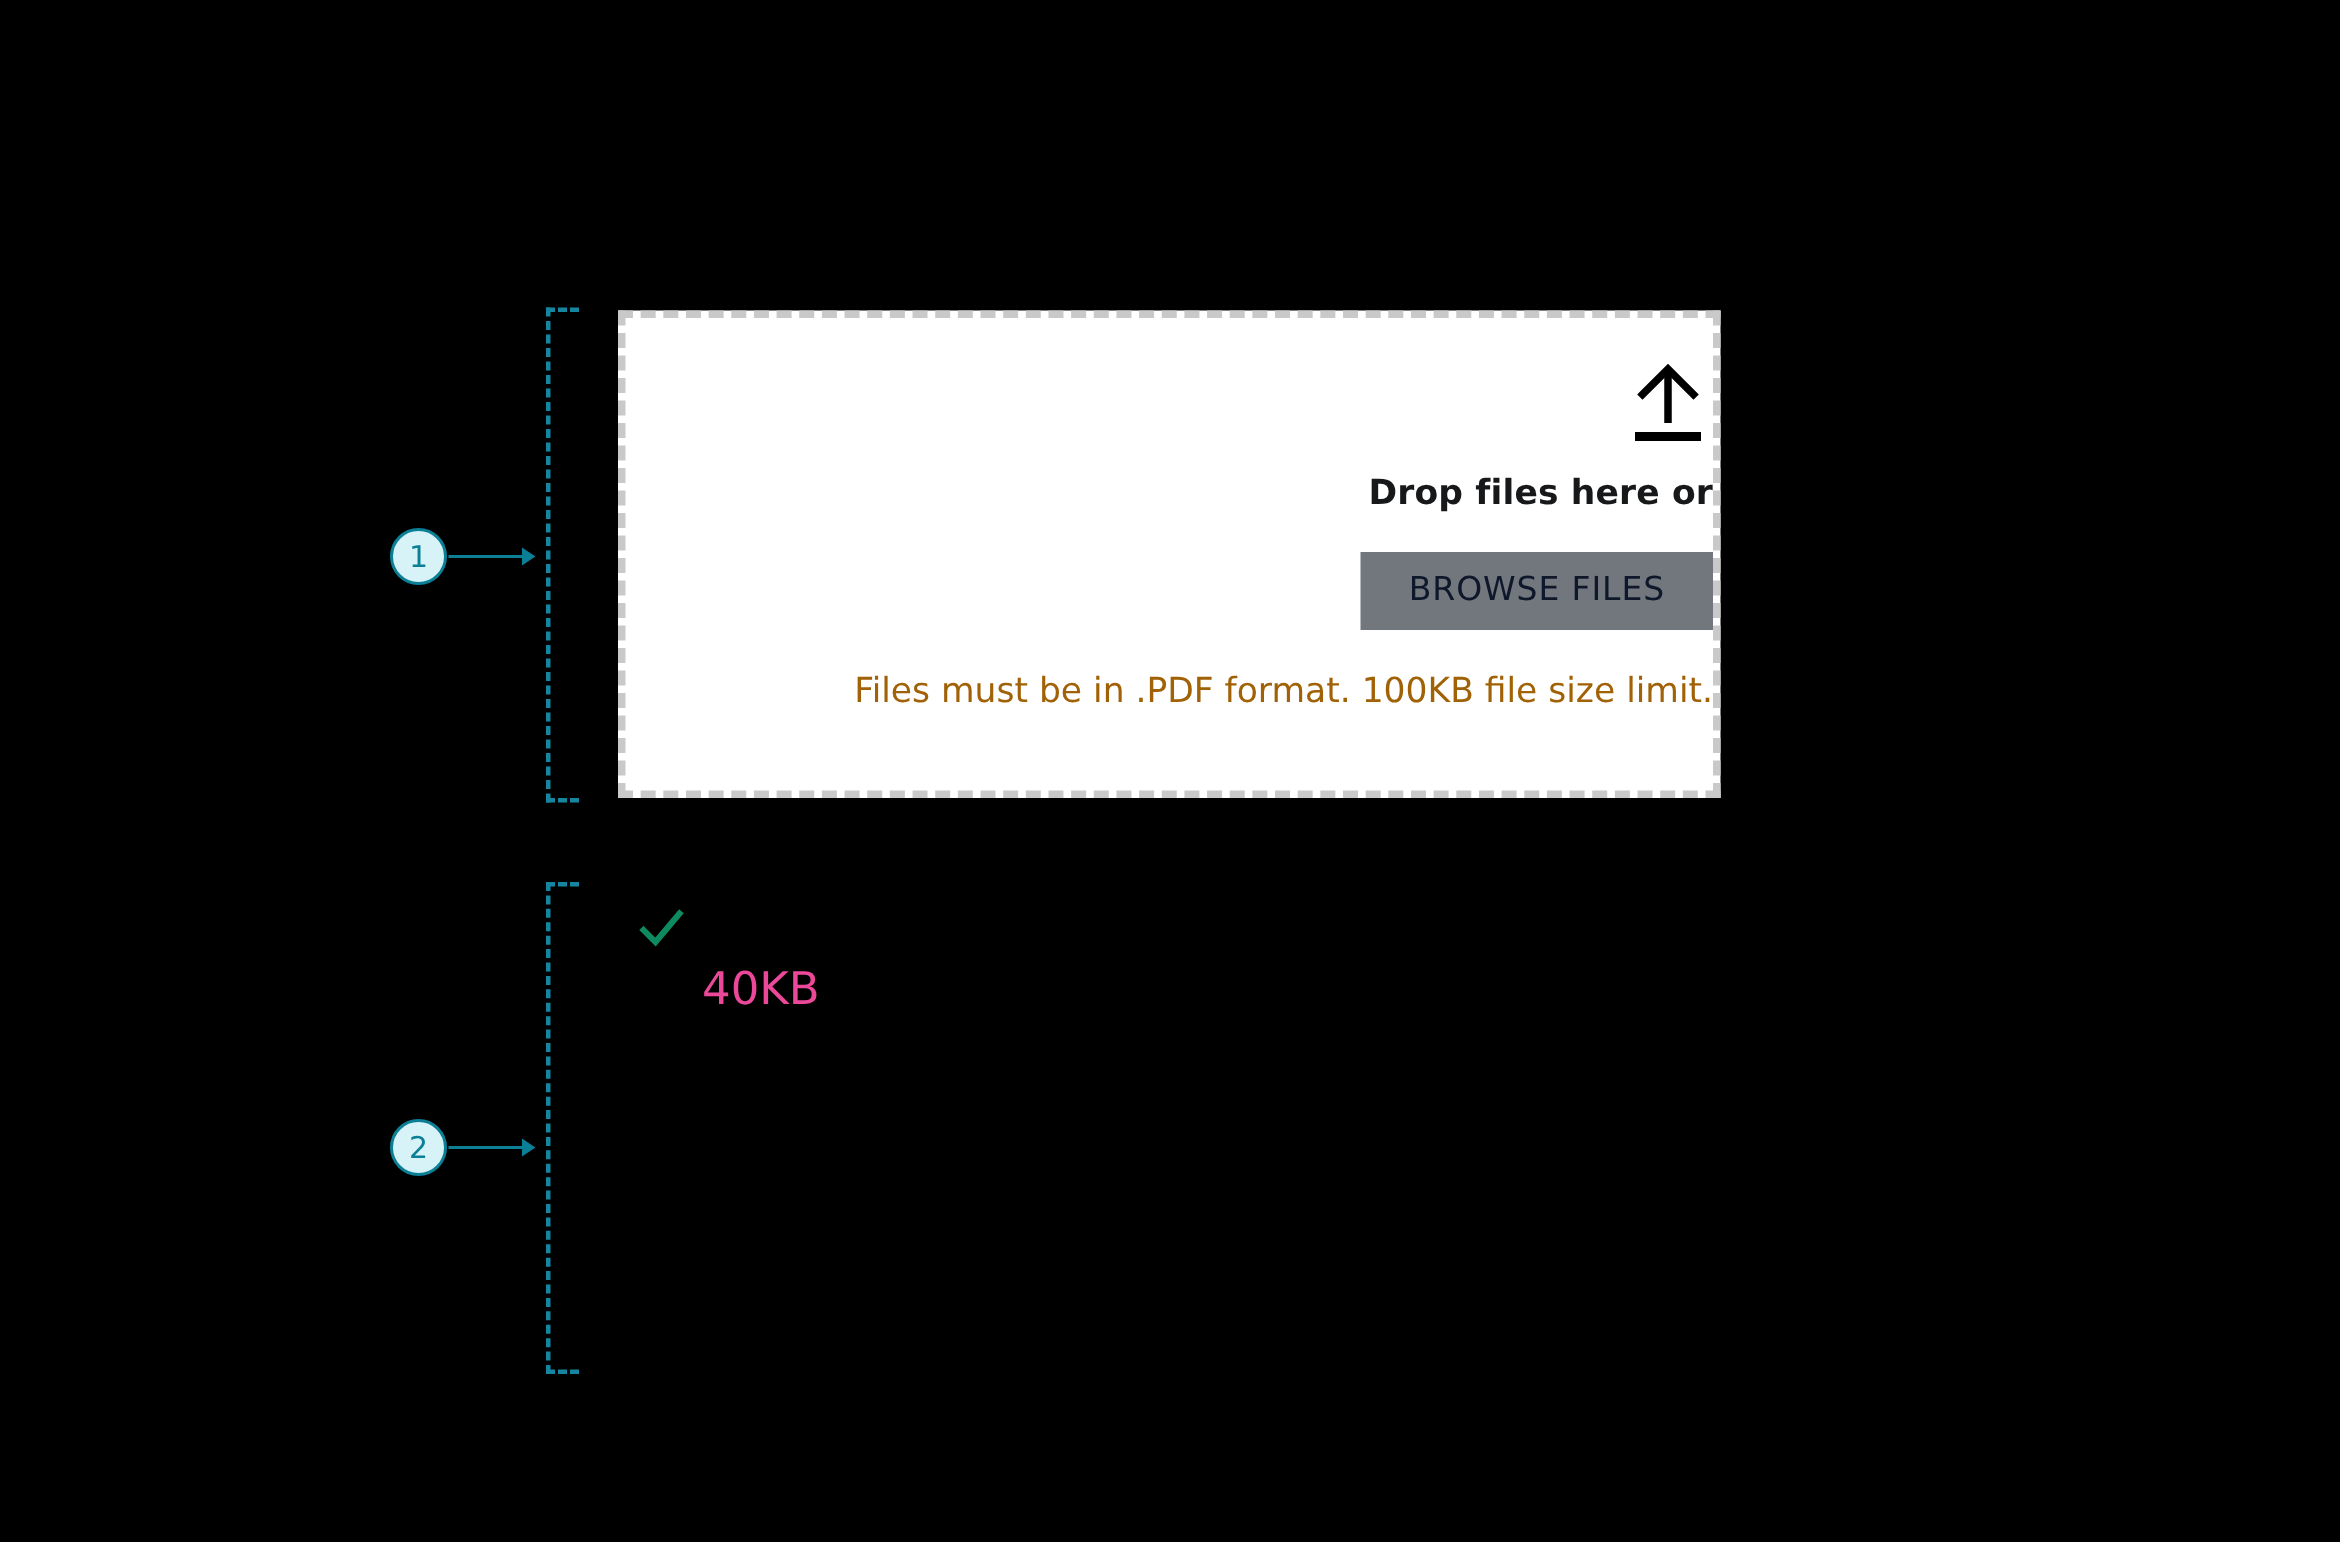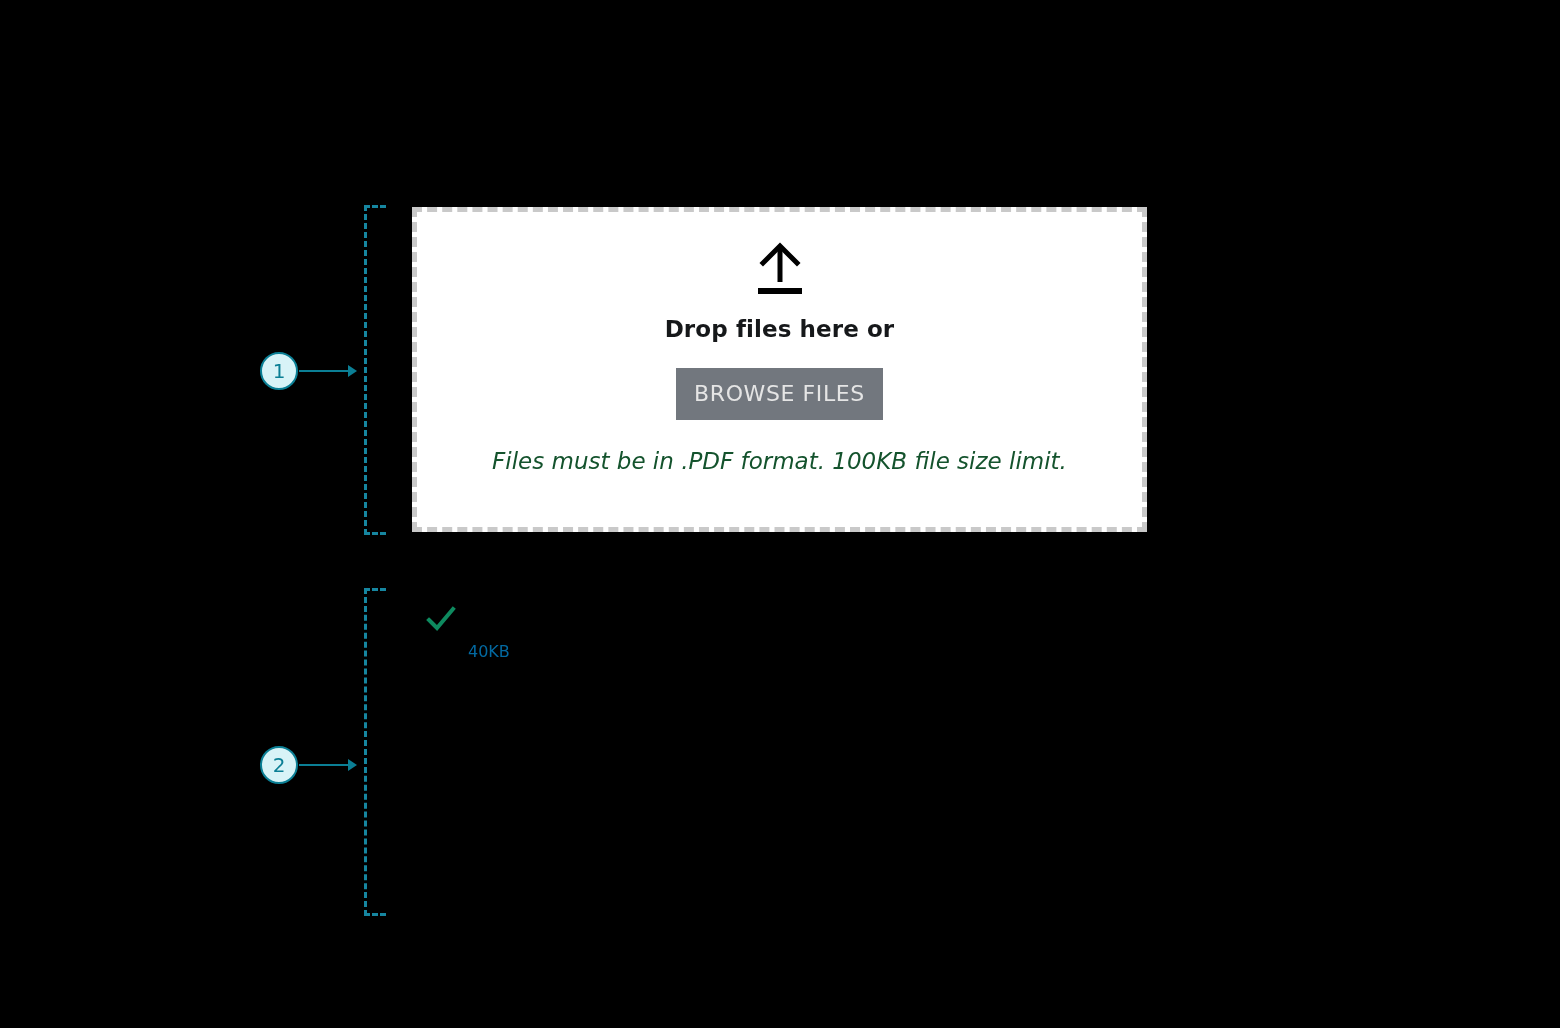--- a/index.html
+++ b/index.html
@@ -73,21 +73,21 @@
     position: absolute;
     left: 412px;
     top: 207px;
     width: 735px;
     height: 325px;
     background: #ffffff;
     border: 5px dashed #c9c9c9;
     box-sizing: border-box;
     display: flex;
     flex-direction: column;
-    align-items: center;
+    align-items: flex-end;
     justify-content: flex-start;
     padding-top: 30px;
   }
 
   .upload-icon {
     width: 60px;
     height: 56px;
     display: block;
   }
 
@@ -95,36 +95,35 @@
     margin-top: 18px;
     font-size: 23px;
     font-weight: bold;
     color: #16181a;
     letter-spacing: 0.1px;
   }
 
   .browse-btn {
     margin-top: 26px;
     background: #72777e;
-    color: #e5e5e5;
+    color: #0f172a;
     border: none;
-    padding: 0 18px;
+    padding: 0 32px;
     height: 52px;
     line-height: 52px;
     font-size: 22px;
     letter-spacing: 0.6px;
     font-family: "DejaVu Sans", "Liberation Sans", sans-serif;
     cursor: pointer;
   }
 
   .dz-help {
     margin-top: 28px;
     font-size: 23px;
-    color: #14532d;
-    font-style: italic;
+    color: #a16207;
   }
 
   
   .file-list {
     position: absolute;
     left: 424px;
     top: 596px;
     width: 700px;
   }
   .file-row {
@@ -143,22 +142,22 @@
     left: 44px;
     top: 4px;
     font-size: 23px;
     color: #000000;
     white-space: nowrap;
   }
   .file-size {
     position: absolute;
     left: 44px;
     top: 46px;
-    font-size: 16px;
-    color: #0369a1;
+    font-size: 30px;
+    color: #ec4899;
     white-space: nowrap;
   }
 </style>
 </head>
 <body>
 
 <div class="marker marker-1">
   <span>1</span>
 </div>
 <div class="connector connector-1"></div>

